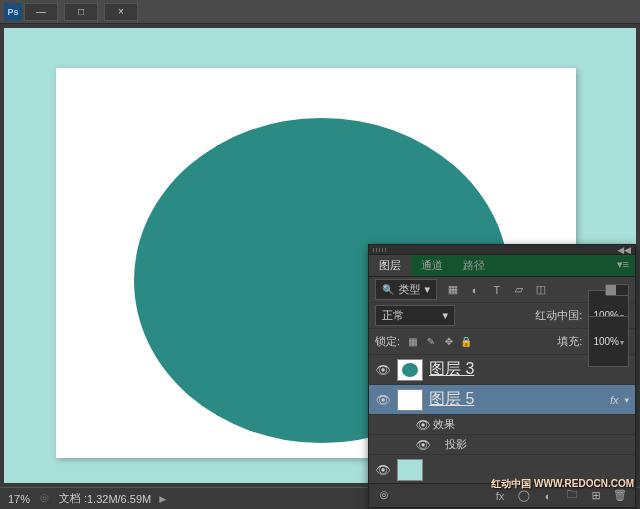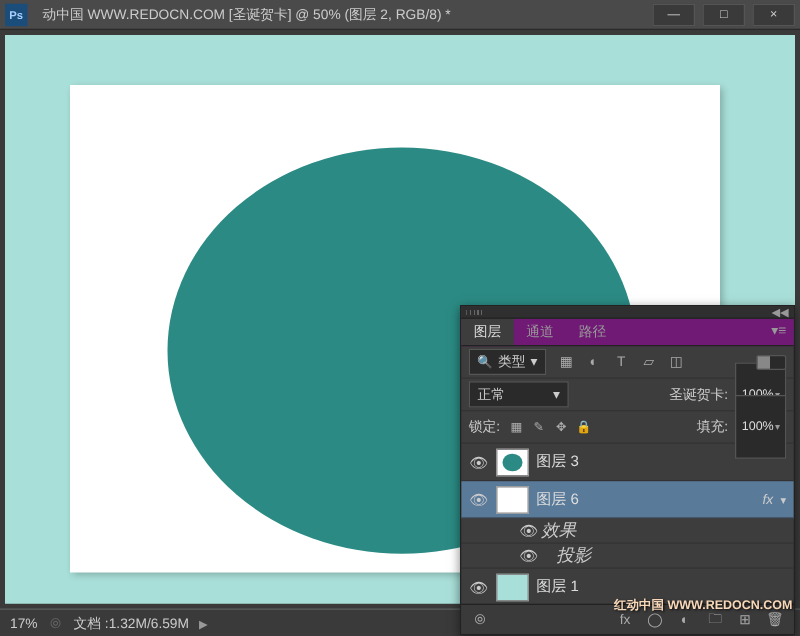--- a/index.html
+++ b/index.html
@@ -1,36 +1,36 @@
 <!DOCTYPE html>
 <html><head>
 <meta charset="utf-8">
 <style>
 * { margin: 0; padding: 0; box-sizing: border-box; font-family: "Microsoft YaHei", Arial, sans-serif; }
 body { background: #000; width: 640px; height: 509px; overflow: hidden; position: relative; }
 
 .titlebar { background: #4a4a4a; height: 24px; display: flex; align-items: center; padding: 0 4px; border-bottom: 1px solid #2a2a2a; }
-.titlebar .ps-icon { width: 18px; height: 18px; background: #1a4d7a; color: #a8cfff; font-size: 9px; font-weight: bold; display: flex; align-items: center; justify-content: center; margin-right: 12px; }
+.titlebar .ps-icon { width: 18px; height: 18px; background: #1a4d7a; color: #a8cfff; font-size: 9px; font-weight: bold; display: flex; align-items: center; justify-content: center; margin-right: 2px; }
 .titlebar .title { color: #ccc; font-size: 11px; flex: 1; }
 .titlebar .win-btns { display: flex; gap: 6px; }
 .titlebar .win-btn { width: 34px; height: 18px; background: #3a3a3a; color: #ccc; display: flex; align-items: center; justify-content: center; font-size: 10px; border: 1px solid #555; cursor: pointer; }
 
 .canvas-area { position: absolute; top: 24px; left: 0; right: 0; bottom: 22px; background: #a8dfd8; border: 4px solid #3a3a3a; overflow: hidden; }
 .paper { position: absolute; left: 52px; top: 40px; width: 520px; height: 390px; background: #fff; box-shadow: 2px 2px 6px rgba(0,0,0,0.25); }
 .circle { position: absolute; left: 78px; top: 50px; width: 375px; height: 325px; background: #2b8b84; border-radius: 50%; }
 
 .statusbar { position: absolute; bottom: 0; left: 0; right: 0; height: 22px; background: #3a3a3a; border-top: 1px solid #555; display: flex; align-items: center; padding: 0 8px; color: #ccc; font-size: 11px; }
 .statusbar .sep { margin: 0 10px; color: #666; }
 .statusbar .arrow { margin-left: 8px; font-size: 9px; color: #999; }
 
 .layers-panel { position: absolute; top: 244px; left: 368px; width: 268px; height: 264px; background: #3d3d3d; border: 1px solid #222; box-shadow: 0 2px 8px rgba(0,0,0,0.5); color: #ccc; font-size: 11px; }
 .panel-drag { height: 10px; background: #2f2f2f; border-bottom: 1px solid #222; position: relative; }
 .panel-drag::before { content: ""; position: absolute; left: 4px; top: 3px; width: 14px; height: 4px; background: repeating-linear-gradient(90deg,#666,#666 1px,transparent 1px,transparent 3px); }
 .panel-drag .collapse { position: absolute; right: 4px; top: 0; font-size: 9px; color: #999; cursor: pointer; }
-.panel-tabs { height: 22px; background: #701a75; display: flex; border-bottom: 1px solid #222; }
+.panel-tabs { height: 22px; background: #14532d; display: flex; border-bottom: 1px solid #222; }
 .panel-tab { padding: 3px 10px; font-size: 11px; color: #999; cursor: pointer; }
 .panel-tab.active { background: #3d3d3d; color: #ddd; }
 .panel-menu { margin-left: auto; padding: 3px 6px; cursor: pointer; color: #999; }
 
 .panel-row { display: flex; align-items: center; height: 26px; padding: 0 6px; gap: 4px; border-bottom: 1px solid #333; }
 .dropdown { background: #2a2a2a; border: 1px solid #555; padding: 2px 6px; font-size: 11px; color: #ccc; display: flex; align-items: center; gap: 4px; cursor: pointer; }
 .dropdown .mag { font-size: 10px; }
 .filter-icons { display: flex; gap: 6px; margin-left: 4px; }
 .filter-icon { width: 16px; height: 16px; color: #aaa; display: flex; align-items: center; justify-content: center; font-size: 11px; cursor: pointer; }
 .toggle-switch { width: 24px; height: 12px; background: #2a2a2a; border: 1px solid #555; border-radius: 2px; margin-left: auto; cursor: pointer; position: relative; }
@@ -45,36 +45,35 @@
 
 .layer-list { max-height: 140px; overflow: hidden; }
 .layer-row { display: flex; align-items: center; height: 30px; border-bottom: 1px solid #333; cursor: pointer; }
 .layer-row.selected { background: #5a7a9a; }
 .layer-sub { height: 20px; padding-left: 44px; }
 .eye { width: 28px; display: flex; justify-content: center; color: #ccc; font-size: 12px; cursor: pointer; }
 .thumb { width: 26px; height: 22px; background: #fff; border: 1px solid #888; margin-right: 6px; display: flex; align-items: center; justify-content: center; position: relative; }
 .thumb.circle-thumb::after { content: ""; width: 16px; height: 14px; background: #2b8b84; border-radius: 50%; }
 .thumb.white-thumb { background: #fff; }
 .thumb.teal-thumb { background: #a8dfd8; }
-.layer-name { flex: 1; color: #ddd; font-size: 12px; }
+.layer-name { flex: 1; color: #ddd; font-size: 16px; text-decoration: underline; }
 .fx-badge { margin-right: 6px; font-style: italic; color: #ccc; font-size: 11px; }
 .expand-arrow { margin-right: 6px; color: #ccc; font-size: 9px; cursor: pointer; }
-.sub-label { color: #ccc; font-size: 14px; font-style: italic; }
+.sub-label { color: #ccc; font-size: 11px; }
 
 .panel-footer { position: absolute; bottom: 0; left: 0; right: 0; height: 24px; background: #3a3a3a; border-top: 1px solid #222; display: flex; align-items: center; padding: 0 4px; gap: 2px; }
 .footer-btn { width: 22px; height: 18px; color: #aaa; display: flex; align-items: center; justify-content: center; font-size: 11px; cursor: pointer; }
 
 .watermark { position: absolute; right: 6px; bottom: 18px; color: #f8d8b8; font-size: 10px; font-weight: bold; text-shadow: 1px 1px 2px rgba(0,0,0,0.8); pointer-events: none; }
 </style>
 </head>
 <body>
 
 <div class="titlebar">
   <div class="ps-icon">Ps</div>
-  <div class="title">动中国 WWW.REDOCN.COM [圣诞贺卡] @ 50% (图层 2, RGB/8) *</div>
   <div class="win-btns">
     <div class="win-btn">—</div>
     <div class="win-btn">□</div>
     <div class="win-btn">×</div>
   </div>
 </div>
 
 <div class="canvas-area">
   <div class="paper">
     <div class="circle"></div>
@@ -114,21 +113,21 @@
       <div class="filter-icon">◫</div>
     </div>
     <div class="toggle-switch"></div>
   </div>
 
   <div class="panel-row">
     <div class="dropdown" style="min-width:80px">
       <span>正常</span>
       <span style="margin-left:auto">▾</span>
     </div>
-    <span class="label" style="margin-left:auto">圣诞贺卡:</span>
+    <span class="label" style="margin-left:auto">红动中国:</span>
     <div class="pct-box"><span>100%</span><span class="pct-arrow">▾</span></div>
   </div>
 
   <div class="panel-row">
     <span class="label">锁定:</span>
     <div class="lock-icons">
       <div class="lock-icon">▦</div>
       <div class="lock-icon">✎</div>
       <div class="lock-icon">✥</div>
       <div class="lock-icon">🔒</div>
@@ -139,36 +138,35 @@
 
   <div class="layer-list">
     <div class="layer-row">
       <div class="eye">👁</div>
       <div class="thumb circle-thumb"></div>
       <div class="layer-name">图层 3</div>
     </div>
     <div class="layer-row selected">
       <div class="eye">👁</div>
       <div class="thumb white-thumb"></div>
-      <div class="layer-name">图层 6</div>
+      <div class="layer-name">图层 5</div>
       <div class="fx-badge">fx</div>
       <div class="expand-arrow">▾</div>
     </div>
     <div class="layer-row layer-sub">
       <div class="eye" style="width:20px">👁</div>
       <div class="sub-label">效果</div>
     </div>
     <div class="layer-row layer-sub">
       <div class="eye" style="width:20px">👁</div>
       <div class="sub-label" style="padding-left:12px">投影</div>
     </div>
     <div class="layer-row">
       <div class="eye">👁</div>
       <div class="thumb teal-thumb"></div>
-      <div class="layer-name">图层 1</div>
     </div>
   </div>
 
   <div class="panel-footer">
     <div class="footer-btn">⦾</div>
     <div class="footer-btn" style="margin-left:auto">fx</div>
     <div class="footer-btn">◯</div>
     <div class="footer-btn">◐</div>
     <div class="footer-btn">🗀</div>
     <div class="footer-btn">⊞</div>

